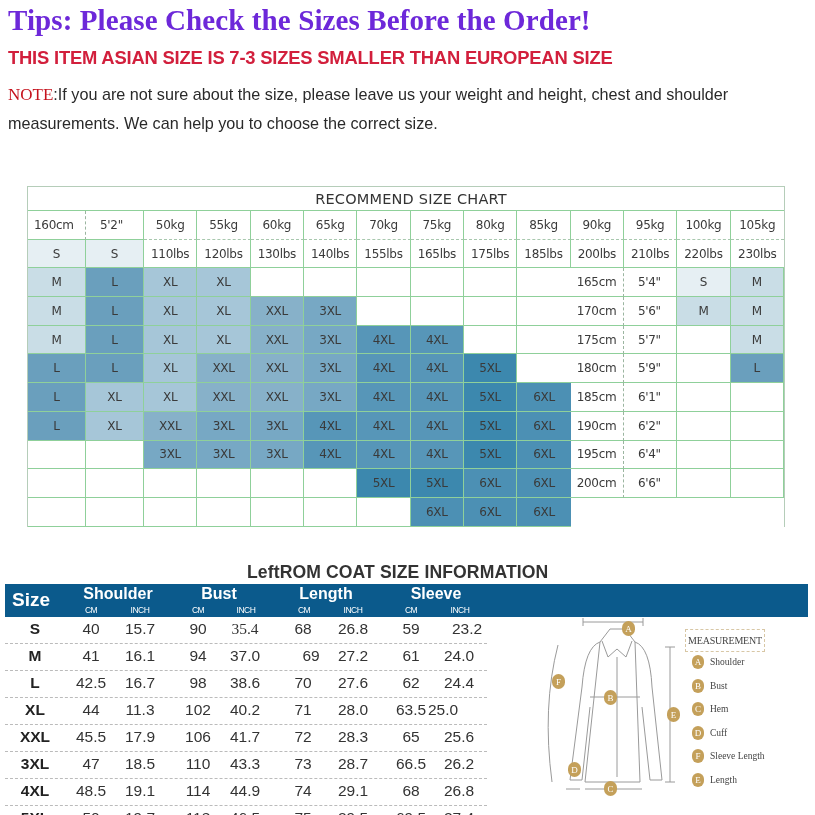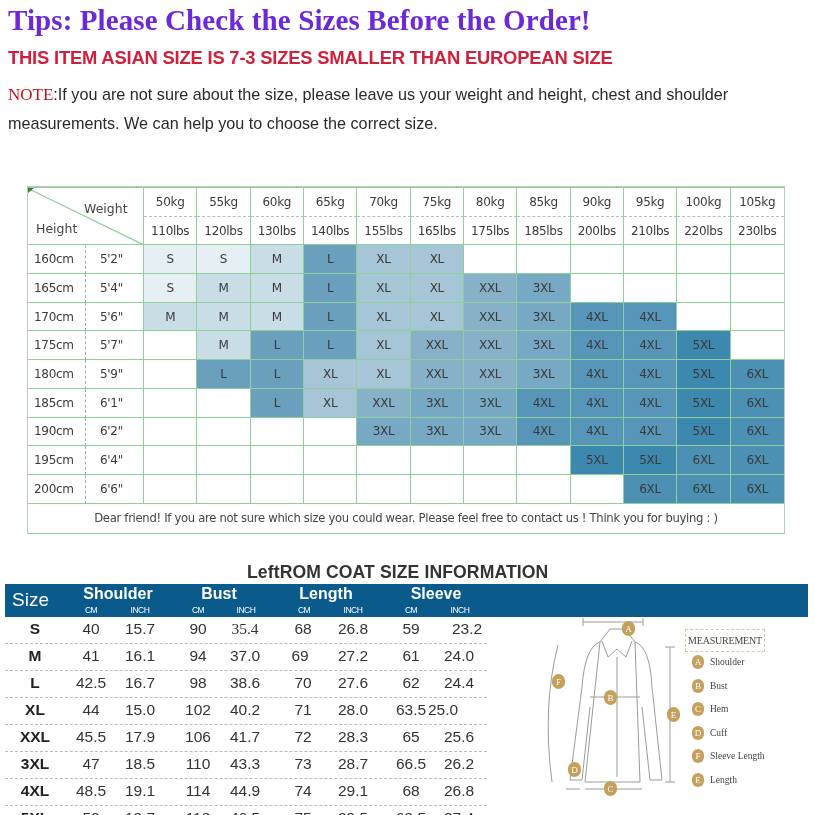--- a/index.html
+++ b/index.html
@@ -21,21 +21,21 @@
   .hw-wrap svg { position:absolute; left:0; top:0; }
   .hw-weight { position:absolute; left:56px; top:13px; font-family:"DejaVu Sans", sans-serif; font-size:12.5px; color:#444; }
   .hw-height { position:absolute; left:8px; top:33px; font-family:"DejaVu Sans", sans-serif; font-size:12.5px; color:#444; }
   .kg { border-bottom:1px dashed #a8c8ae; }
   .cm-cell { border-right:1px dashed #9bb5a0; }
   .footer-cell { grid-column: 1 / span 14; height:29px; border-bottom:1.5px solid #8fd09a; display:flex; align-items:center; justify-content:center; font-size:11.6px; color:#444; font-family:"DejaVu Sans", sans-serif; letter-spacing:-0.3px; }
 
   
   .coat-title { position:absolute; left:247px; top:562px; font-weight:bold; font-size:17.6px; color:#333; letter-spacing:0.1px; white-space:nowrap; }
   .coat-header { position:absolute; left:5px; top:584px; width:803px; height:33px; background:#0b5a8c; }
-  .coat-header .h-size { position:absolute; left:7px; top:5px; color:#fff; font-weight:normal; font-size:19px; }
+  .coat-header .h-size { position:absolute; left:7px; top:5px; color:#fff; font-weight:bold; font-size:19px; }
   .coat-header .grp { position:absolute; top:1px; color:#fff; font-weight:bold; font-size:16px; text-align:center; }
   .coat-header .sub { position:absolute; top:21px; color:#fff; font-size:8.5px; text-align:center; letter-spacing:-0.5px; }
   .coat-rows { position:absolute; left:5px; top:617px; width:482px; }
   .crow { position:relative; height:26px; border-bottom:1px dashed #bbb; }
   .crow:last-child { border-bottom:none; }
   .crow span { position:absolute; top:3px; font-size:15.5px; color:#333; text-align:center; width:60px; }
   .crow .sz { font-weight:bold; color:#222; }
 
   
   .diagram { position:absolute; left:530px; top:617px; width:285px; height:198px; }
@@ -47,29 +47,22 @@
 </style>
 </head>
 <body>
 
 <div class="tips-title">Tips: Please Check the Sizes Before the Order!</div>
 <div class="asian-note">THIS ITEM ASIAN SIZE IS 7-3 SIZES SMALLER THAN EUROPEAN SIZE</div>
 <div id="note1" class="note-line"><span class="note-key">NOTE</span><span>:If you are not sure about the size, please leave us your weight and height, chest and shoulder</span></div>
 <div id="note2" class="note-line">measurements. We can help you to choose the correct size.</div>
 
 <div class="rec">
+  <div class="rec-title">RECOMMEND SIZE CHART</div>
   <div class="rec-grid" id="rec-grid">
-    <div class="hw-wrap">
-      <svg width="116" height="57">
-        <line x1="1" y1="1" x2="116" y2="57" stroke="#8fd09a" stroke-width="1.3"></line>
-        <polygon points="0,0 6,0 0,5" fill="#2e7d32"></polygon>
-      </svg>
-      <span class="hw-weight">Weight</span>
-      <span class="hw-height">Height</span>
-    </div>
   <div class="cell kg" style="grid-row:1;grid-column:3">50kg</div>
       <div class="cell kg" style="grid-row:1;grid-column:4">55kg</div>
       <div class="cell kg" style="grid-row:1;grid-column:5">60kg</div>
       <div class="cell kg" style="grid-row:1;grid-column:6">65kg</div>
       <div class="cell kg" style="grid-row:1;grid-column:7">70kg</div>
       <div class="cell kg" style="grid-row:1;grid-column:8">75kg</div>
       <div class="cell kg" style="grid-row:1;grid-column:9">80kg</div>
       <div class="cell kg" style="grid-row:1;grid-column:10">85kg</div>
       <div class="cell kg" style="grid-row:1;grid-column:11">90kg</div>
       <div class="cell kg" style="grid-row:1;grid-column:12">95kg</div>
@@ -206,21 +199,20 @@
       <div class="cell" style="background:#fff;"></div>
       <div class="cell" style="background:#fff;"></div>
       <div class="cell" style="background:#fff;"></div>
       <div class="cell" style="background:#fff;"></div>
       <div class="cell" style="background:#fff;"></div>
       <div class="cell" style="background:#fff;"></div>
       <div class="cell" style="background:#fff;"></div>
       <div class="cell" style="background:#4c90b4;">6XL</div>
       <div class="cell" style="background:#4c90b4;">6XL</div>
       <div class="cell last" style="background:#4c90b4;">6XL</div>
-      <div class="footer-cell">Dear friend! If you are not sure which size you could wear. Please feel free to contact us ! Think you for buying  : )</div>
     </div>
 </div>
 
 <div class="coat-title">LeftROM COAT SIZE INFORMATION</div>
 <div class="coat-header">
   <span class="h-size">Size</span>
   <span class="grp" style="left:72px;width:82px;">Shoulder</span>
   <span class="grp" style="left:178px;width:72px;">Bust</span>
   <span class="grp" style="left:285px;width:72px;">Length</span>
   <span class="grp" style="left:395px;width:72px;">Sleeve</span>
@@ -244,40 +236,40 @@
       <span style="left: 318px;">26.8</span>
       <span style="left: 376px;">59</span>
       <span style="left: 432px;">23.2</span>
     </div>
     <div class="crow">
       <span class="sz" style="left: 0px;">M</span>
       <span style="left: 56px;">41</span>
       <span style="left: 105px;">16.1</span>
       <span style="left: 163px;">94</span>
       <span style="left: 210px;">37.0</span>
-      <span style="left: 265px;">69</span>
+      <span style="left: 276px;">69</span>
       <span style="left: 318px;">27.2</span>
       <span style="left: 376px;">61</span>
       <span style="left: 424px;">24.0</span>
     </div>
     <div class="crow">
       <span class="sz" style="left: 0px;">L</span>
       <span style="left: 56px;">42.5</span>
       <span style="left: 105px;">16.7</span>
       <span style="left: 163px;">98</span>
       <span style="left: 210px;">38.6</span>
       <span style="left: 268px;">70</span>
       <span style="left: 318px;">27.6</span>
       <span style="left: 376px;">62</span>
       <span style="left: 424px;">24.4</span>
     </div>
     <div class="crow">
       <span class="sz" style="left: 0px;">XL</span>
       <span style="left: 56px;">44</span>
-      <span style="left: 105px;">15.0</span>
+      <span style="left: 105px;">11.3</span>
       <span style="left: 163px;">102</span>
       <span style="left: 210px;">40.2</span>
       <span style="left: 268px;">71</span>
       <span style="left: 318px;">28.0</span>
       <span style="left: 376px;">63.5</span>
       <span style="left: 408px; text-align: center;">25.0</span>
     </div>
     <div class="crow">
       <span class="sz" style="left: 0px;">XXL</span>
       <span style="left: 56px;">45.5</span>

